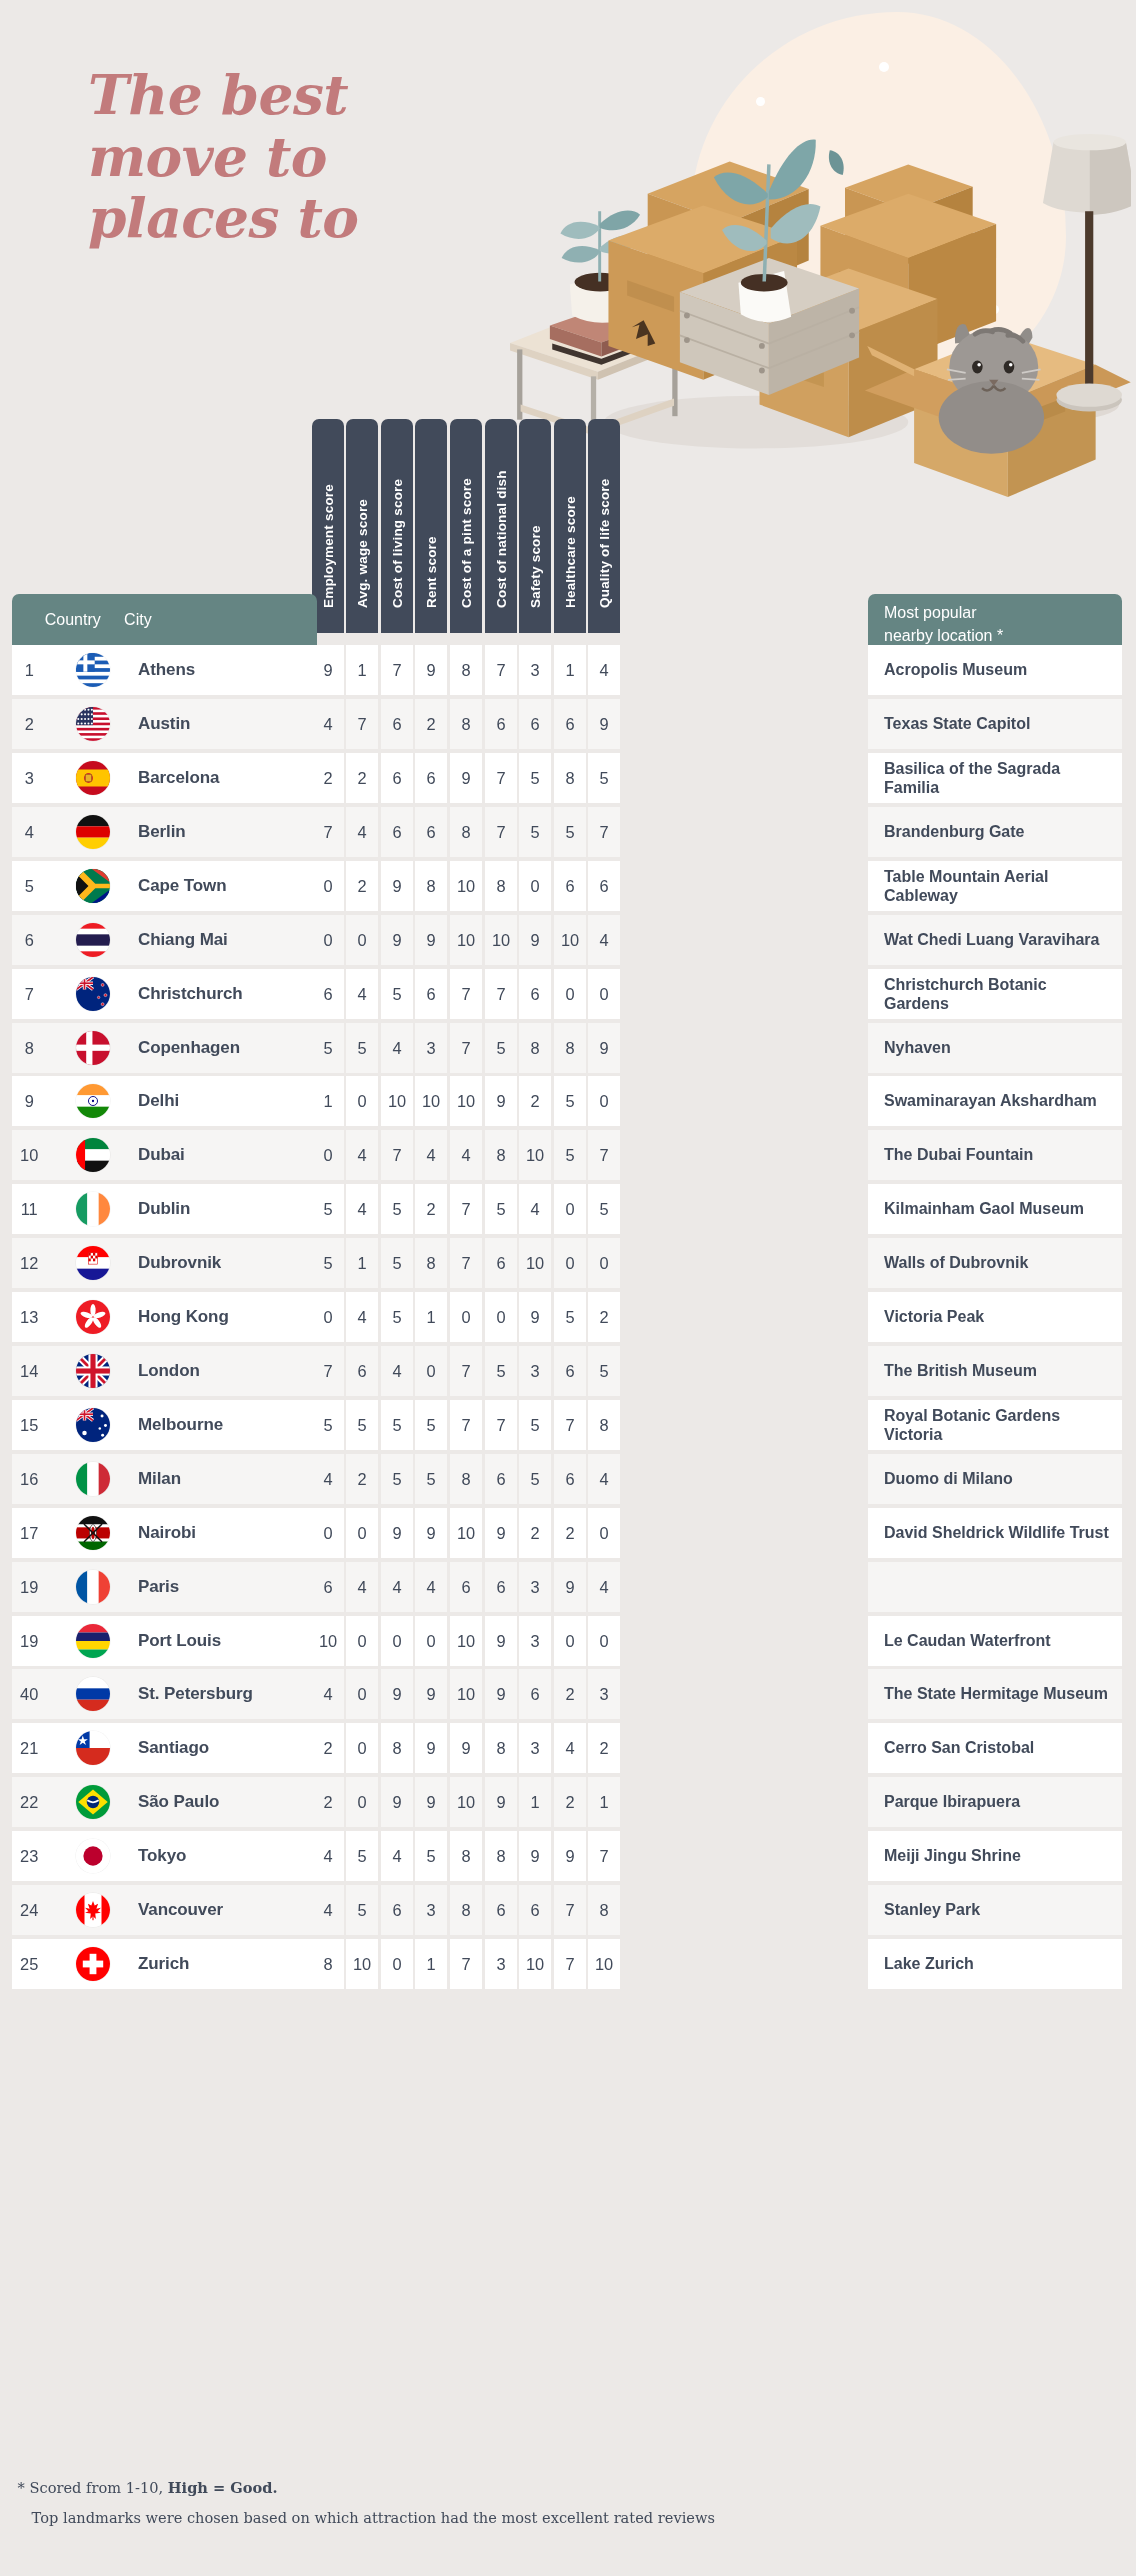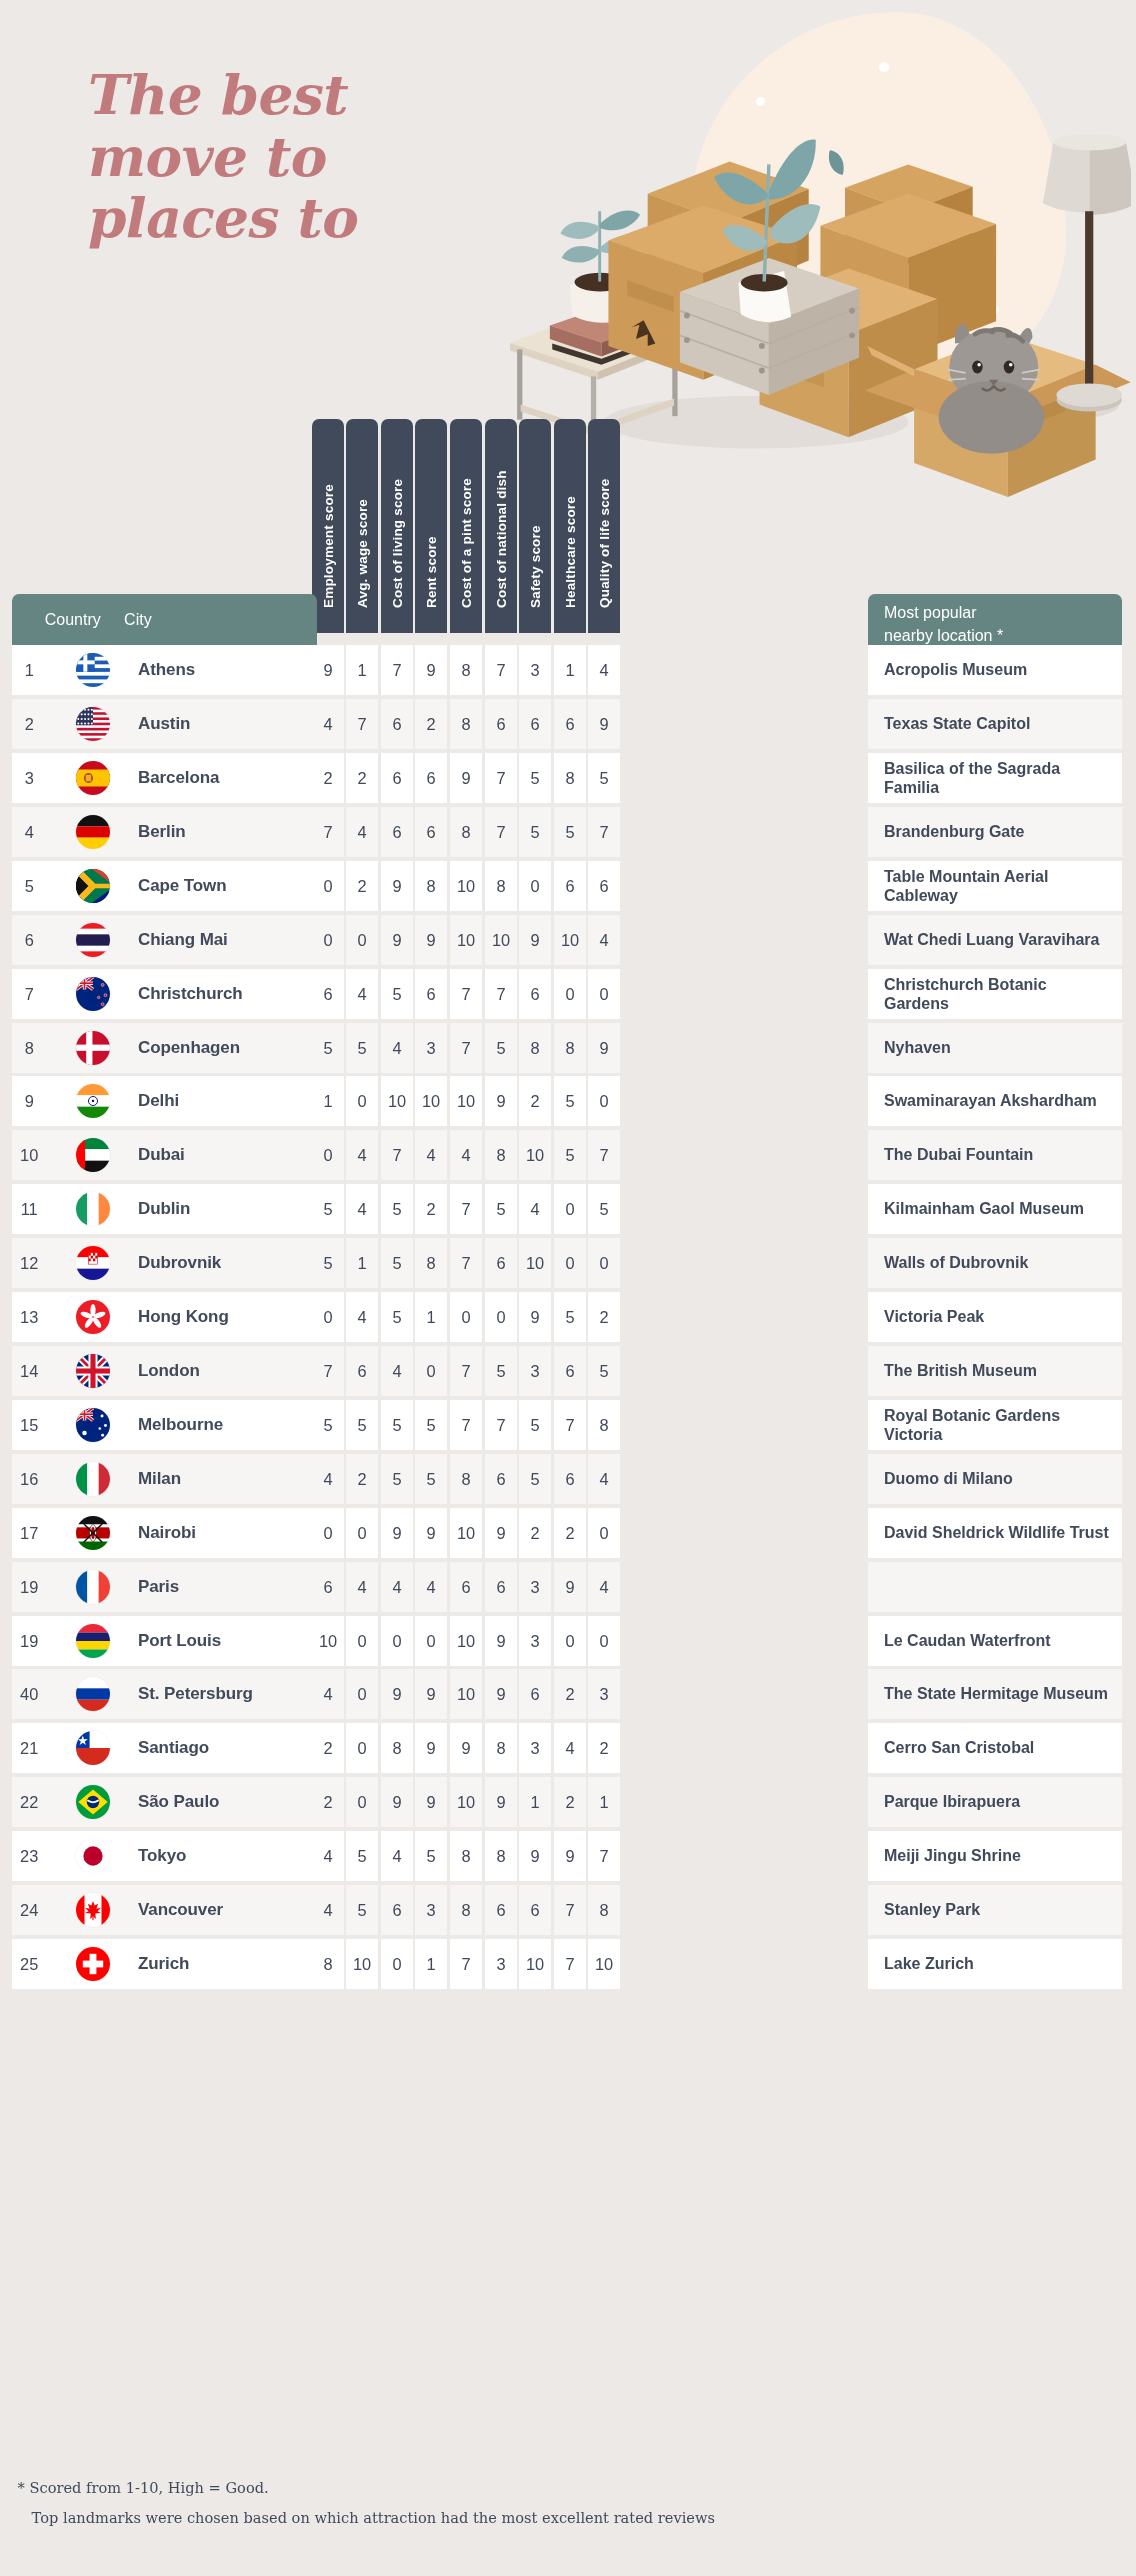--- a/index.html
+++ b/index.html
@@ -97,21 +97,21 @@
     font-size: 16px; font-weight: 700; color: #414a5a; line-height: 1.2;
   }
 
   
   #footer {
     position: absolute; left: 17.6px; top: 2479px; width: 1055px;
     color: #414a5a;
     font-family: "DejaVu Serif", "Liberation Serif", serif;
   }
   #footer .l1 { font-size: 14.6px; margin-bottom: 13px; }
-  #footer .l1 b { font-weight: 400; }
+  #footer .l1 b { font-weight: 700; }
   #footer .l2 { font-size: 14.6px; padding-left: 14px; }
 </style>
 </head>
 <body>
 
 <div id="hero">
 
   <div id="blob"></div>
   <div class="blob-dot" style="left:879px;top:62px;width:10px;height:10px;"></div>
   <div class="blob-dot" style="left:756px;top:97px;width:8.8px;height:8.8px;"></div>

